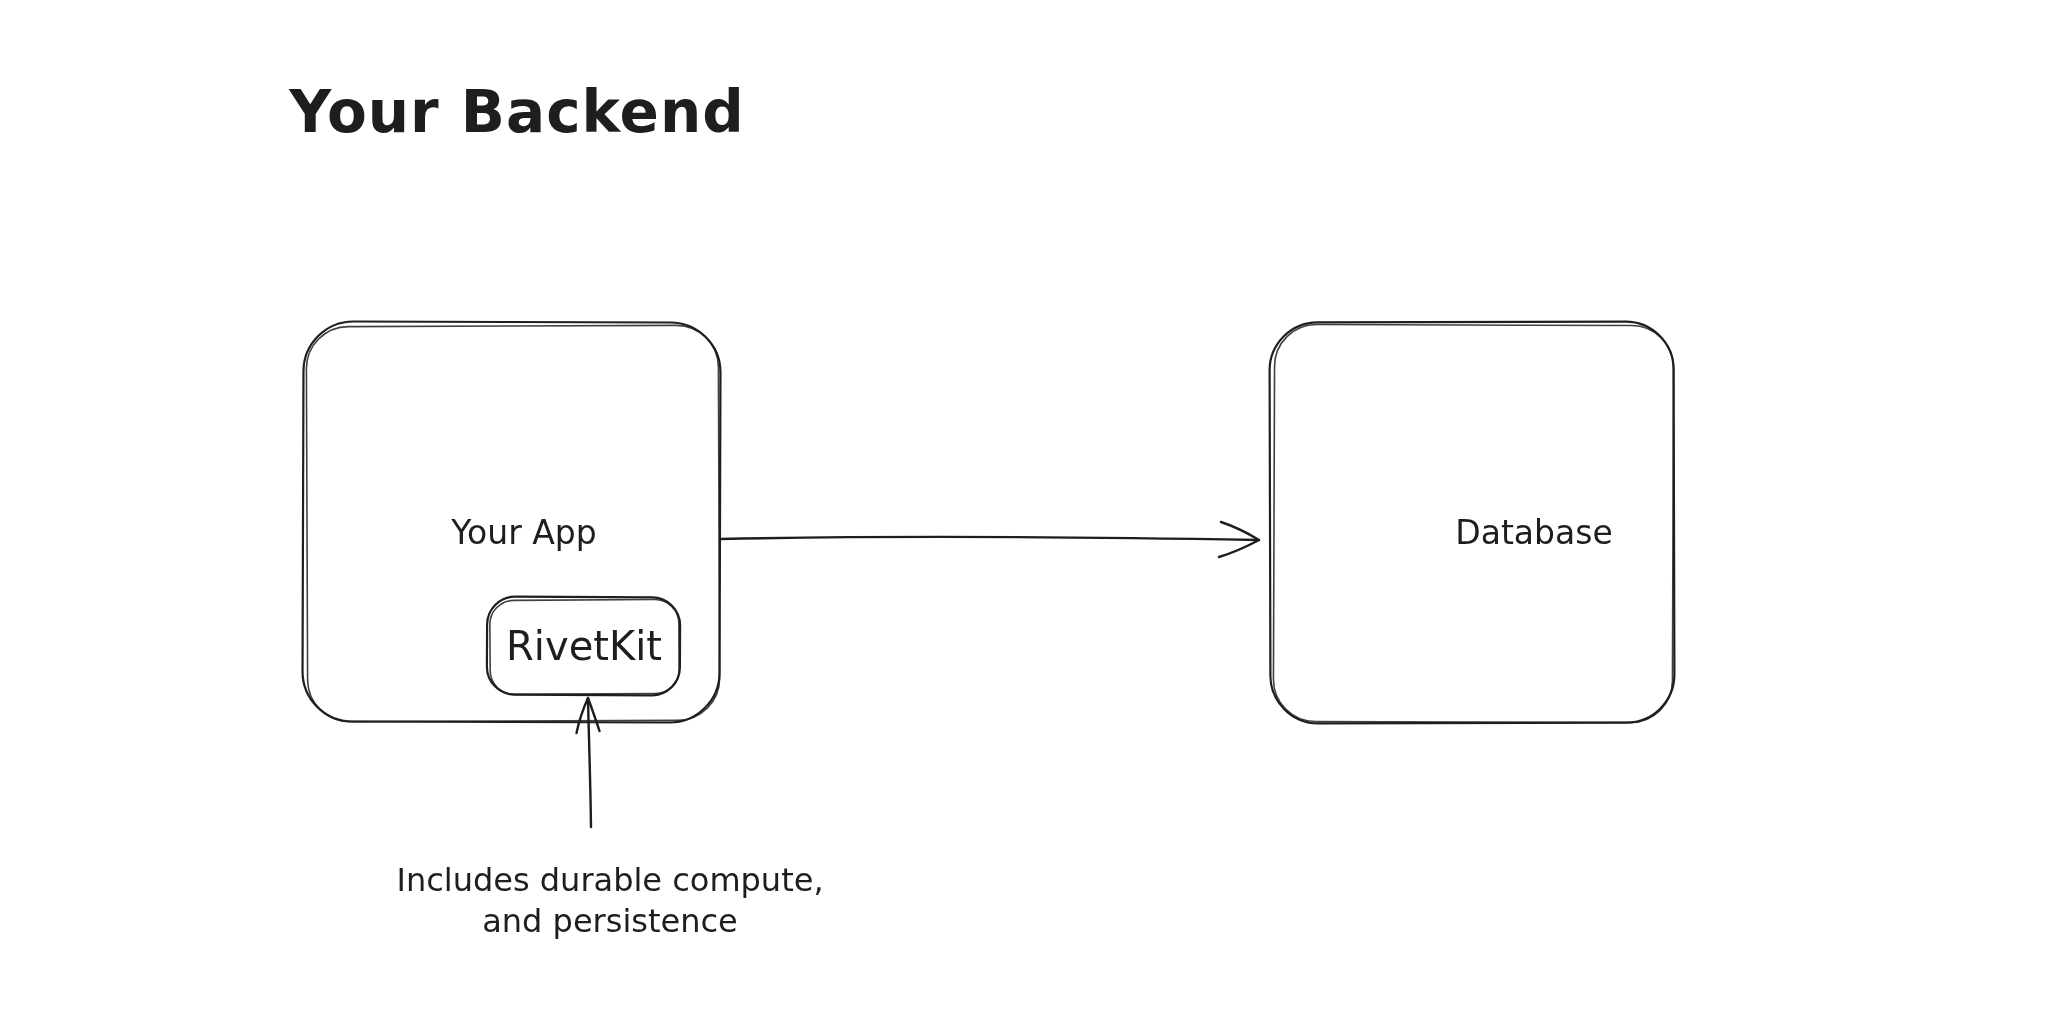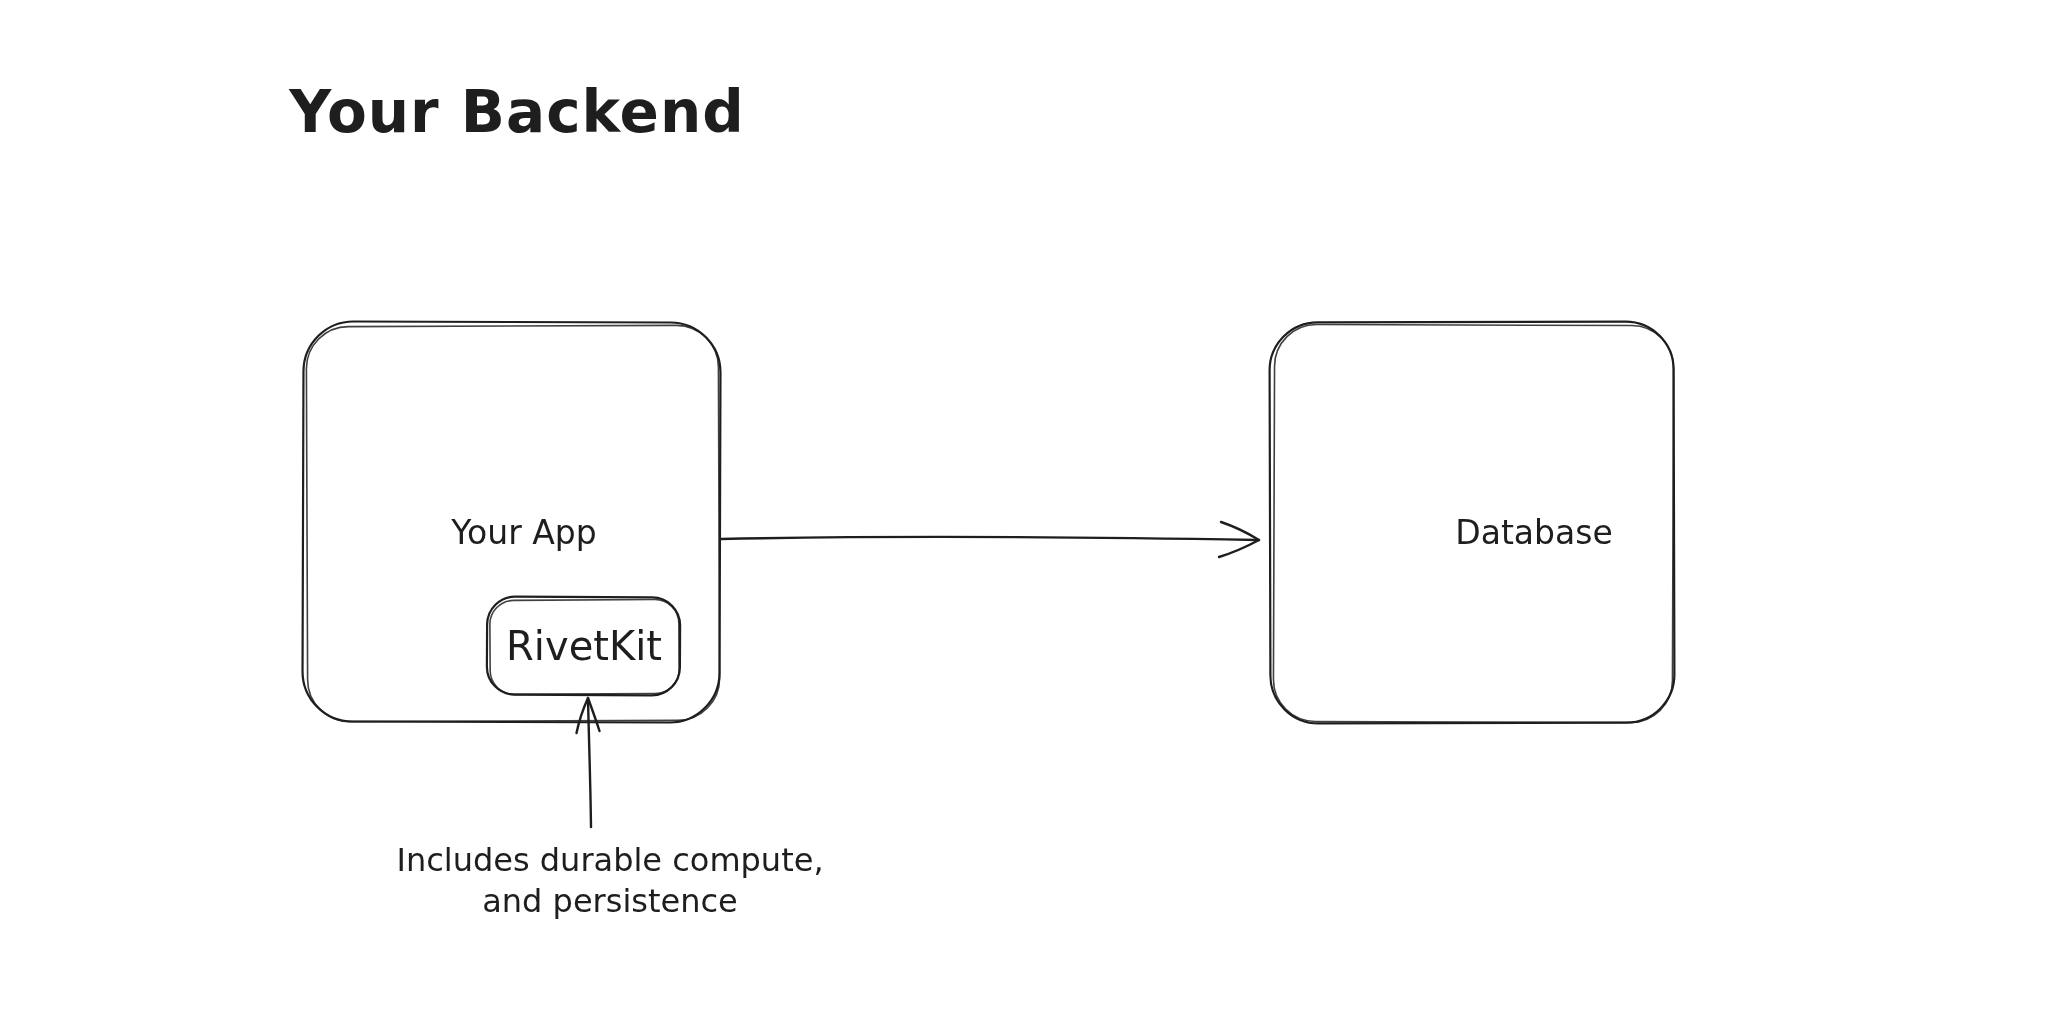--- a/index.html
+++ b/index.html
@@ -50,21 +50,21 @@
   .node-label {
     position: absolute;
     transform: translate(-50%, -50%);
     font-size: 33px;
     font-weight: 500;
     white-space: nowrap;
   }
   .annotation {
     position: absolute;
     left: 610px;
-    top: 840px;
+    top: 860px;
     transform: translateX(-50%);
     text-align: center;
     font-size: 32px;
     font-weight: 500;
     line-height: 41px;
     white-space: nowrap;
   }
 </style>
 </head>
 <body>

